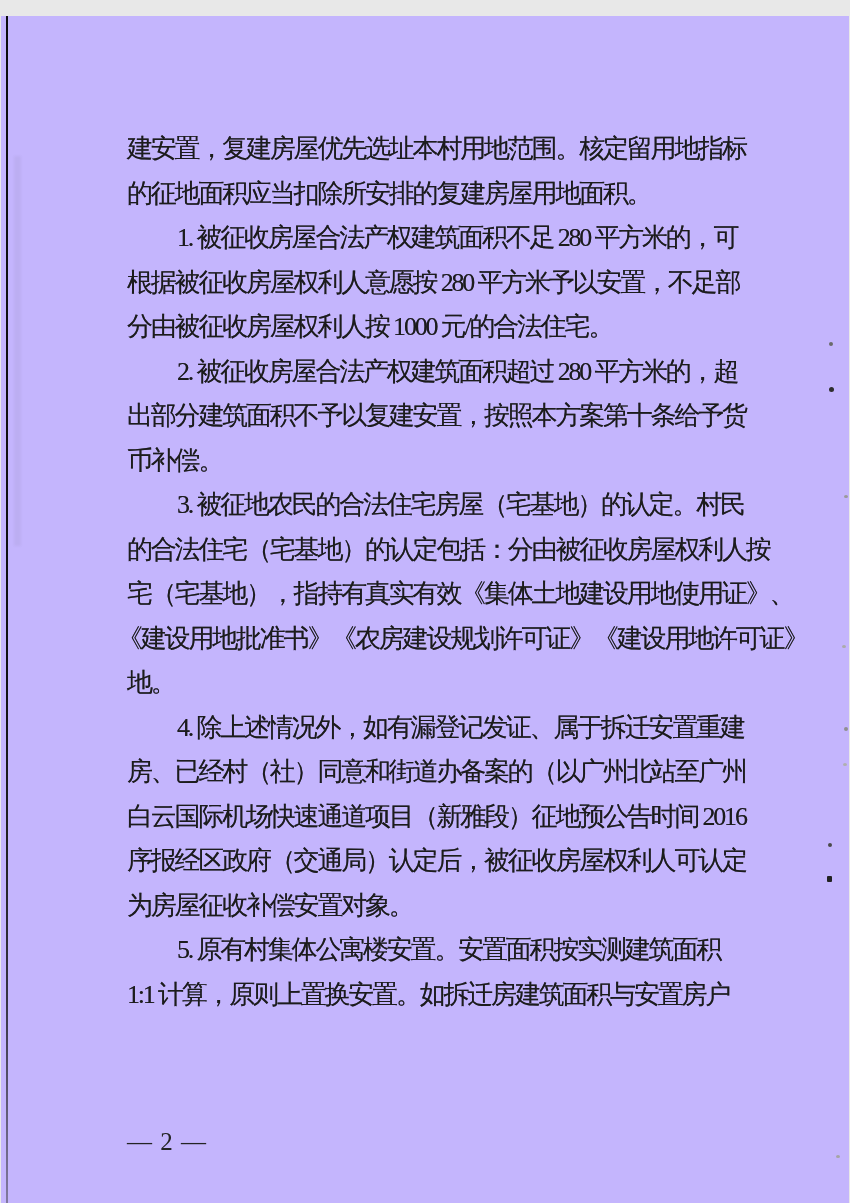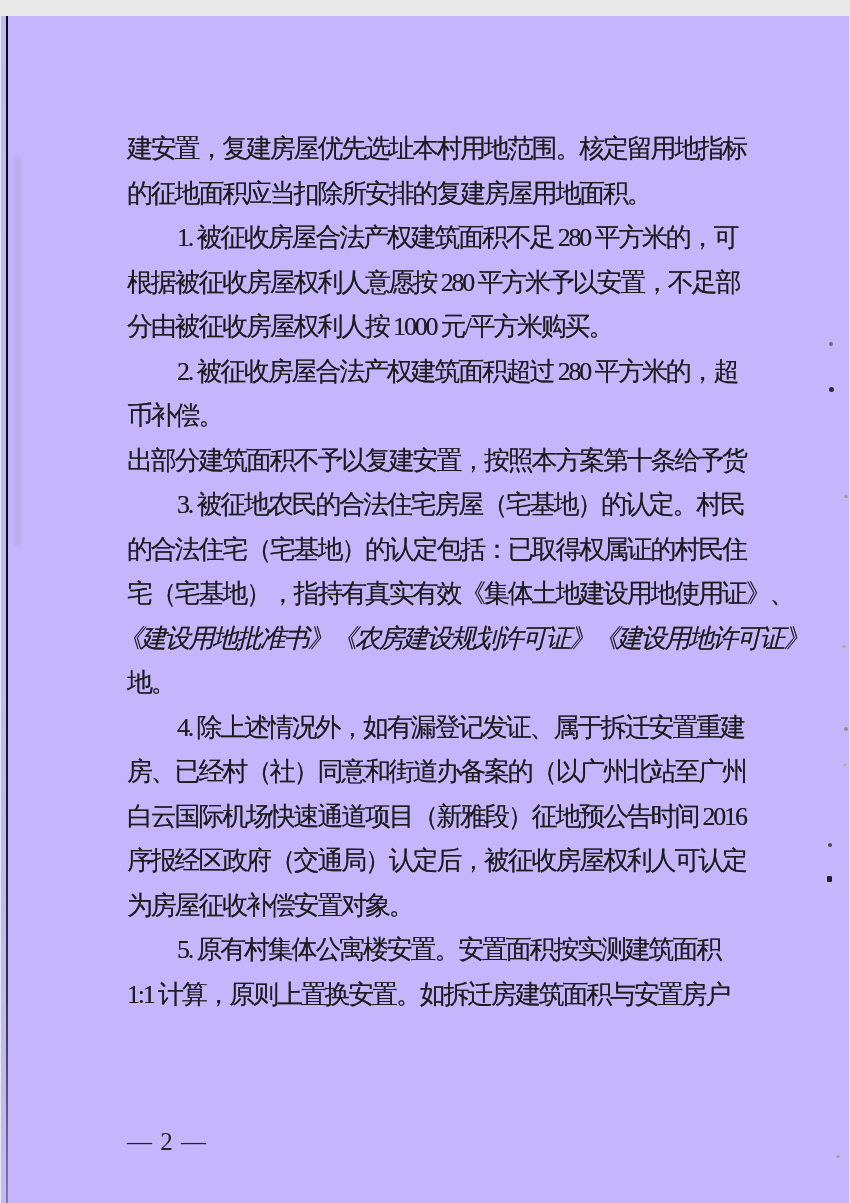--- a/index.html
+++ b/index.html
@@ -45,21 +45,21 @@
   }
   .line {
     font-size: 26px;
     line-height: 44.5px;
     letter-spacing: -2.2px;
     white-space: nowrap;
     color: #1c1c1c;
     text-shadow: 0 0 0.4px rgba(0,0,0,0.55);
   }
   .line.indent { padding-left: 50px; }
-  .line.hang  { margin-left: -10px; font-style: italic; }
+  .line.hang  { margin-left: -10px; }
   .page-number {
     position: absolute;
     left: 126px;
     top: 1112px;
     font-size: 25px;
     letter-spacing: 1px;
     color: #242424;
     white-space: nowrap;
   }
   .speck {
@@ -73,26 +73,26 @@
 <div class="page">
 
   <div class="edge-line"></div>
   <div class="edge-smudge"></div>
 
   <div class="doc-body">
       <div class="line">建安置，复建房屋优先选址本村用地范围。核定留用地指标</div>
       <div class="line">的征地面积应当扣除所安排的复建房屋用地面积。</div>
       <div class="line indent">1. 被征收房屋合法产权建筑面积不足 280 平方米的，可</div>
       <div class="line">根据被征收房屋权利人意愿按 280 平方米予以安置，不足部</div>
-      <div class="line">分由被征收房屋权利人按 1000 元/平方米购买。</div>
+      <div class="line">分由被征收房屋权利人按 1000 元/的合法住宅。</div>
       <div class="line indent">2. 被征收房屋合法产权建筑面积超过 280 平方米的，超</div>
+      <div class="line">出部分建筑面积不予以复建安置，按照本方案第十条给予货</div>
       <div class="line">币补偿。</div>
-      <div class="line">出部分建筑面积不予以复建安置，按照本方案第十条给予货</div>
       <div class="line indent">3. 被征地农民的合法住宅房屋（宅基地）的认定。村民</div>
-      <div class="line">的合法住宅（宅基地）的认定包括：已取得权属证的村民住</div>
+      <div class="line">的合法住宅（宅基地）的认定包括：分由被征收房屋权利人按</div>
       <div class="line">宅（宅基地），指持有真实有效《集体土地建设用地使用证》、</div>
       <div class="line hang">《建设用地批准书》《农房建设规划许可证》《建设用地许可证》</div>
       <div class="line">地。</div>
       <div class="line indent">4. 除上述情况外，如有漏登记发证、属于拆迁安置重建</div>
       <div class="line">房、已经村（社）同意和街道办备案的（以广州北站至广州</div>
       <div class="line">白云国际机场快速通道项目（新雅段）征地预公告时间 2016</div>
       <div class="line">序报经区政府（交通局）认定后，被征收房屋权利人可认定</div>
       <div class="line">为房屋征收补偿安置对象。</div>
       <div class="line indent">5. 原有村集体公寓楼安置。安置面积按实测建筑面积</div>
       <div class="line">1:1 计算，原则上置换安置。如拆迁房建筑面积与安置房户</div>

